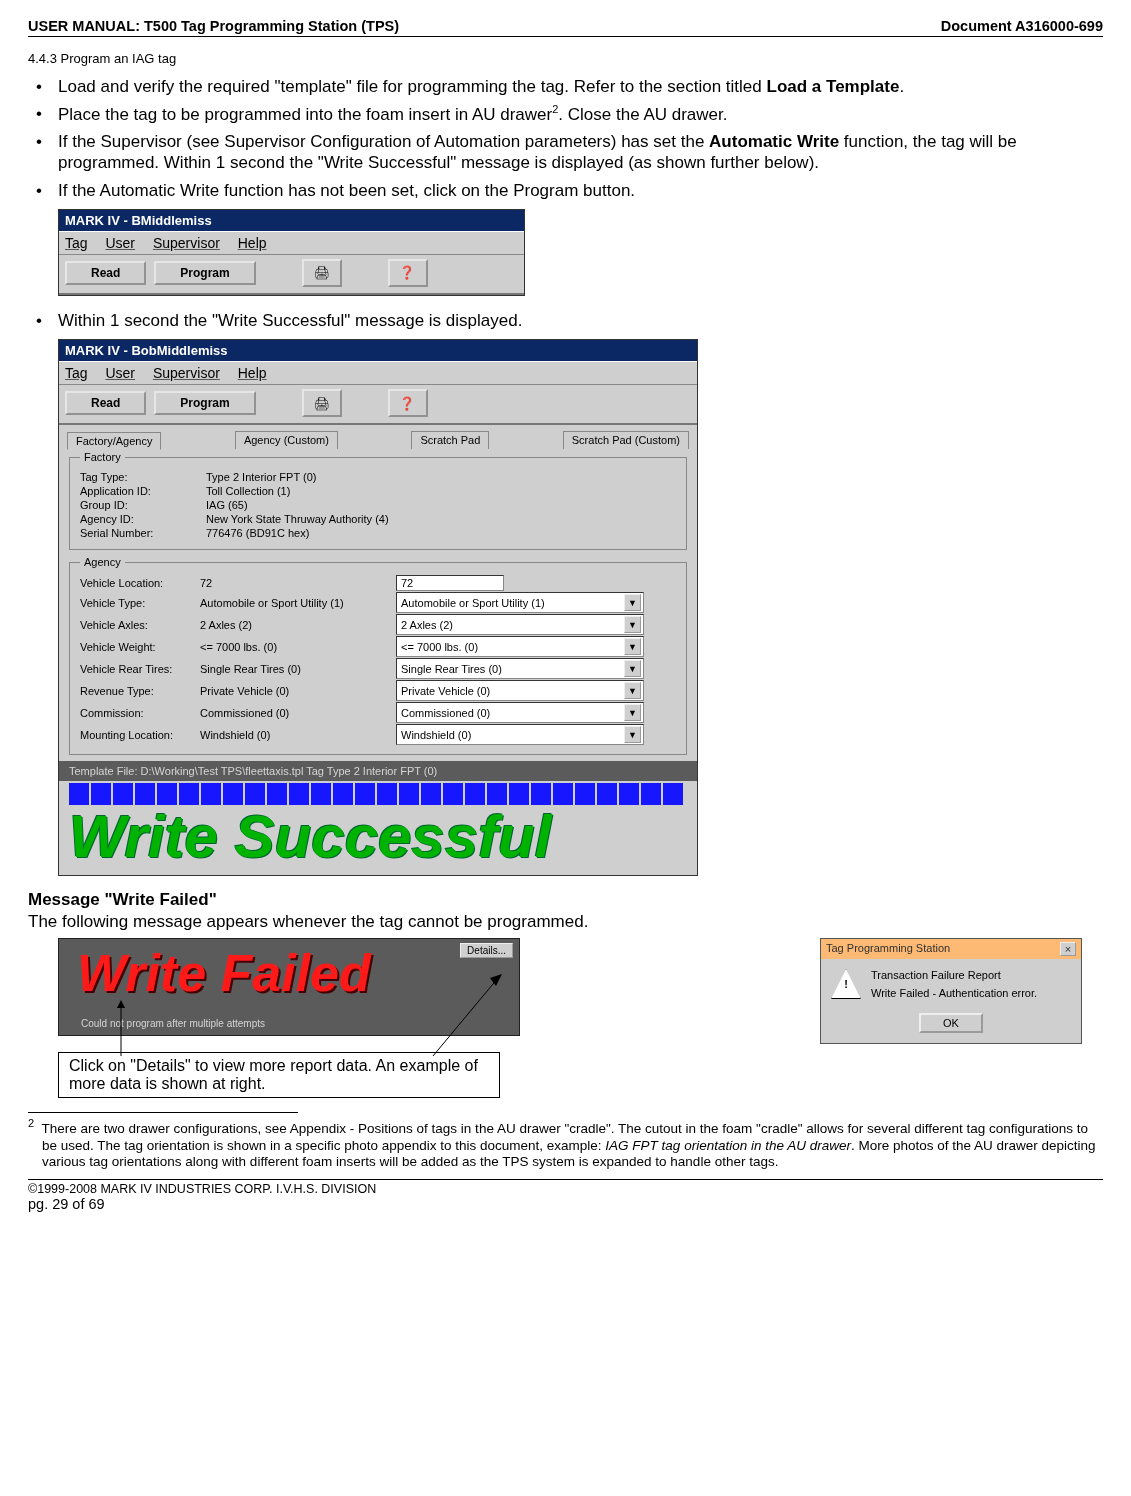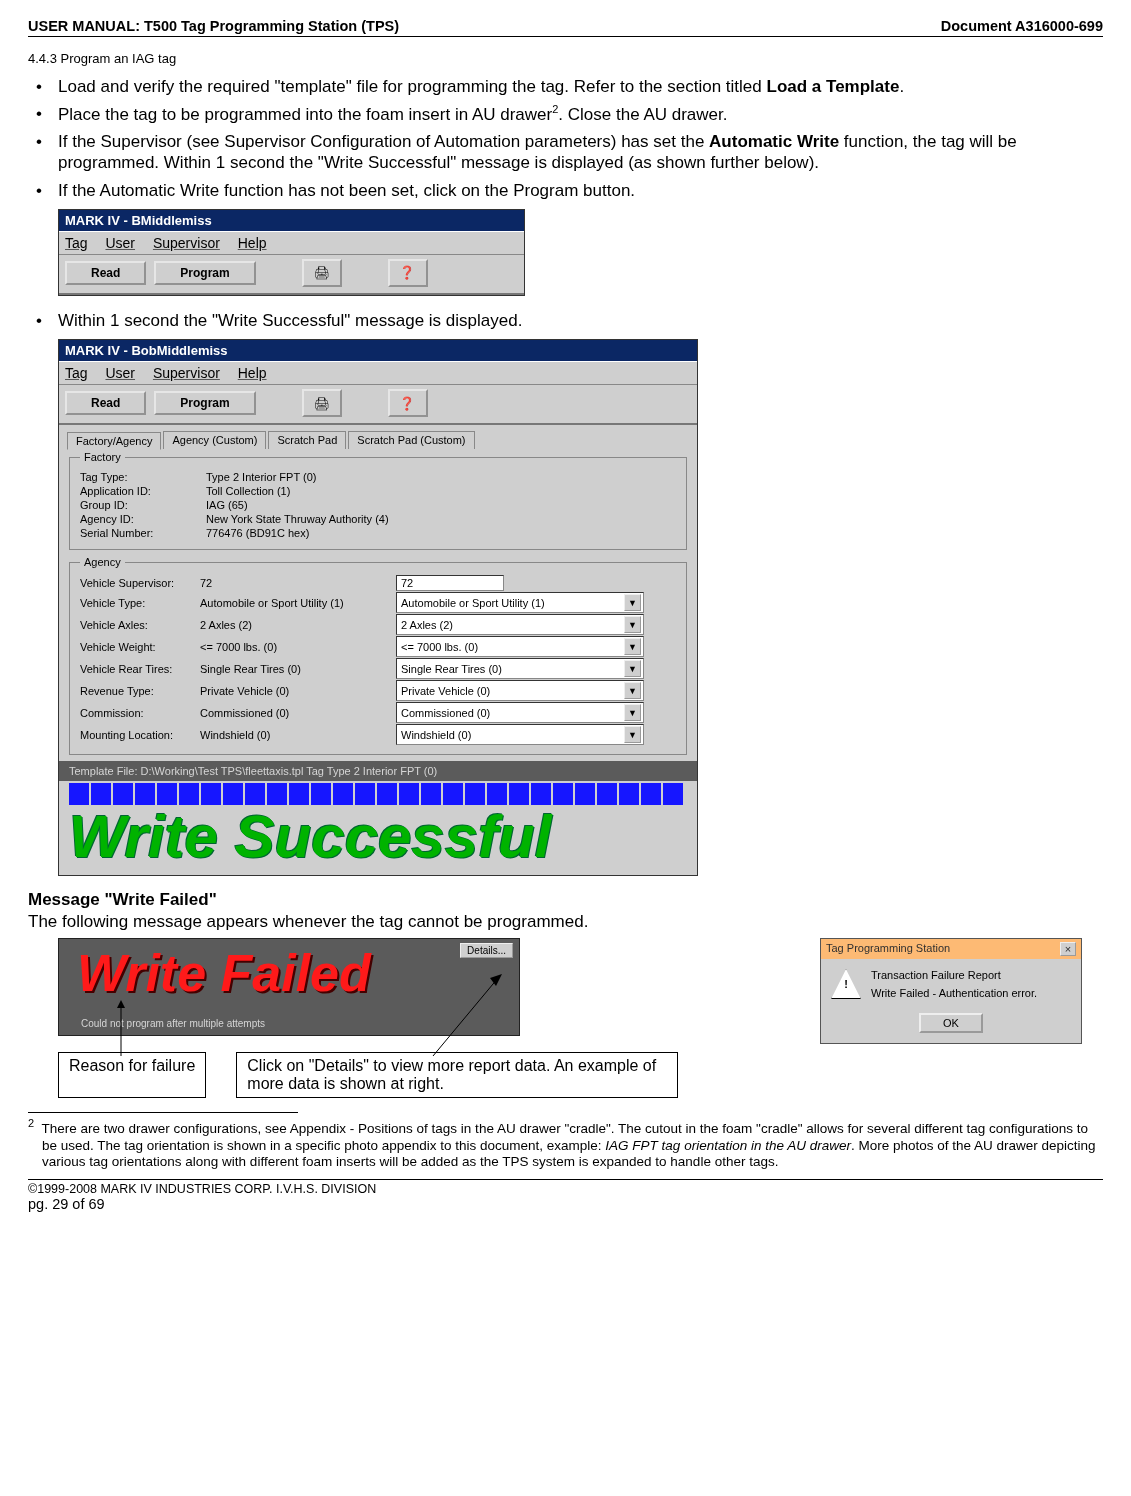--- a/index.html
+++ b/index.html
@@ -100,20 +100,21 @@
     border:1px solid #333;
     margin:4px 0 14px 30px;
     font-family:"MS Sans Serif",Tahoma,sans-serif;
     background:#cfcfcf;
   }
   .tabs{
     display:flex;
     gap:2px;
     padding:6px 8px 0 8px;
     font-size:11px;
+    justify-content:space-between;
   }
   .tabs div{
     background:#cfcfcf;
     border:1px solid #888;
     border-bottom:none;
     padding:2px 8px;
   }
   .tabs div.active{background:#cfcfcf;border-bottom:1px solid #cfcfcf;position:relative;top:1px}
   .groupbox{
     border:1px solid #888;
@@ -354,21 +355,21 @@
             <span class="k">Serial Number:</span>
             <span>776476 (BD91C hex)</span>
           </div>
         </div>
     </fieldset>
 
     <fieldset class="groupbox">
       <legend>Agency</legend>
       <div id="agency-rows">
           <div class="agency-row">
-            <span class="k">Vehicle Supervisor:</span>
+            <span class="k">Vehicle Location:</span>
             <span class="v">72</span>
             <div class="combo" style="max-width:100px">
               <span>72</span>
             </div>
           </div>
           <div class="agency-row">
             <span class="k">Vehicle Type:</span>
             <span class="v">Automobile or Sport Utility (1)</span>
             <div class="combo">
               <span>Automobile or Sport Utility (1)</span>
@@ -491,21 +492,20 @@
 
   <div class="callouts">
     <svg class="arrow-svg arrow1">
         <line x1="15" y1="56" x2="15" y2="4" stroke="#000" stroke-width="1"></line>
         <polygon points="15,0 11,8 19,8" fill="#000"></polygon>
       </svg>
     <svg class="arrow-svg arrow2">
         <line x1="5" y1="84" x2="70" y2="6" stroke="#000" stroke-width="1"></line>
         <polygon points="74,2 62,6 68,14" fill="#000"></polygon>
       </svg>
-    <div class="callout">Reason for failure</div>
     <div class="callout" style="max-width:420px">Click on "Details" to view more report data. An example of more data is shown at right.</div>
   </div>
 
   <div class="rule"></div>
   <p class="footnote">
     <sup>2</sup>&nbsp;
     <span>There are two drawer configurations, see Appendix - Positions of tags in the AU drawer "cradle". The cutout in the foam "cradle" allows for several different tag configurations to be used. The tag orientation is shown in a specific photo appendix to this document, example: </span><em>IAG FPT tag orientation in the AU drawer</em><span>. More photos of the AU drawer depicting various tag orientations along with different foam inserts will be added as the TPS system is expanded to handle other tags.</span>
   </p>
 
   <div class="bottom-bar">

